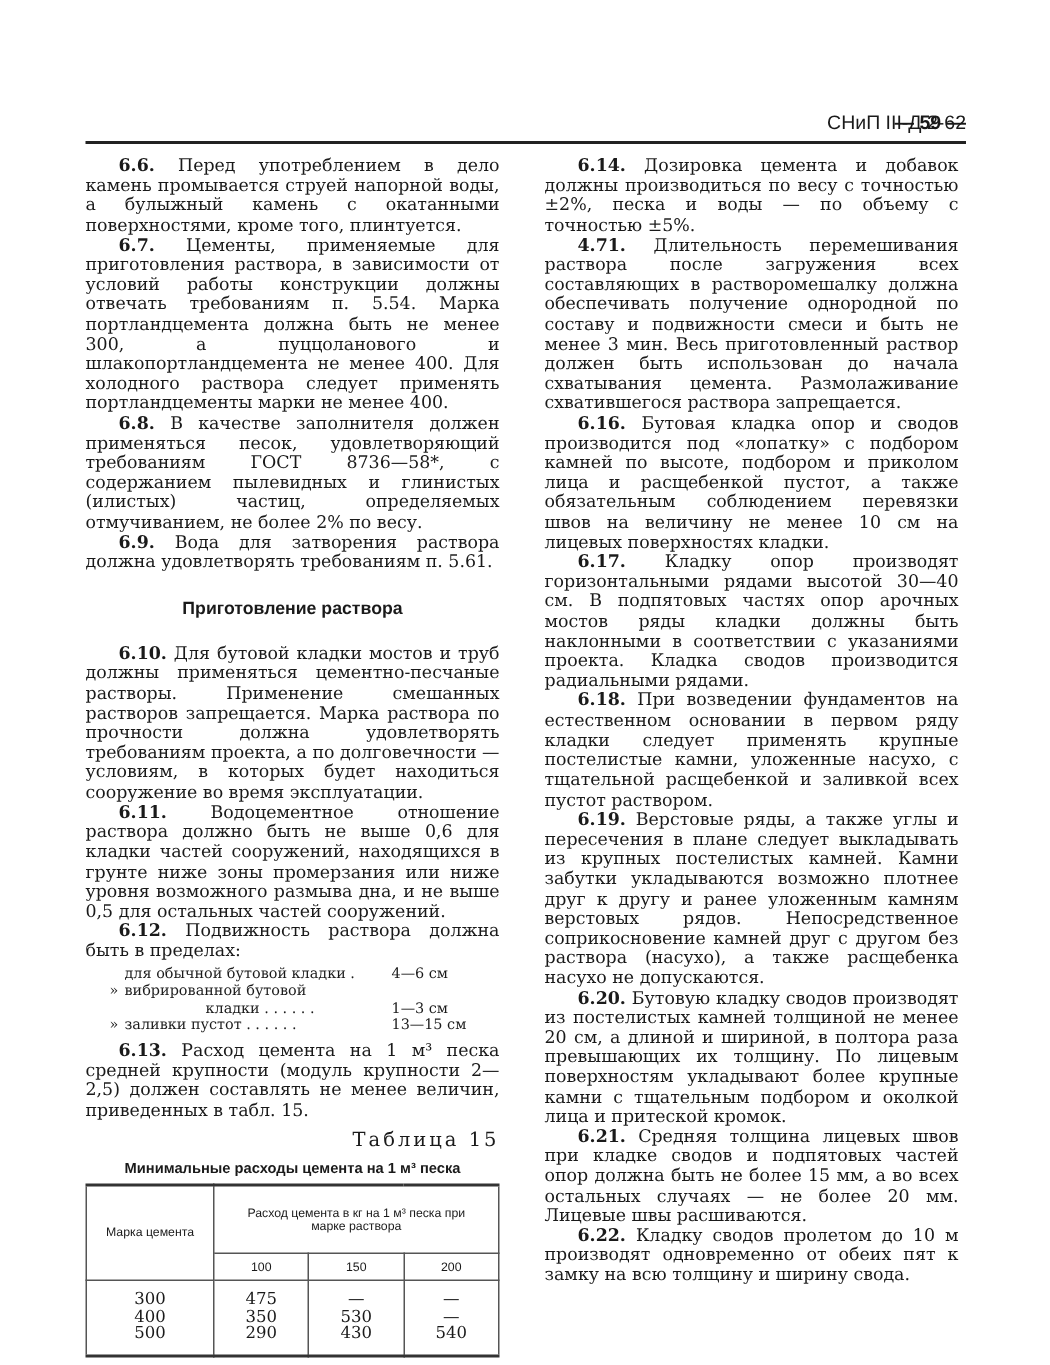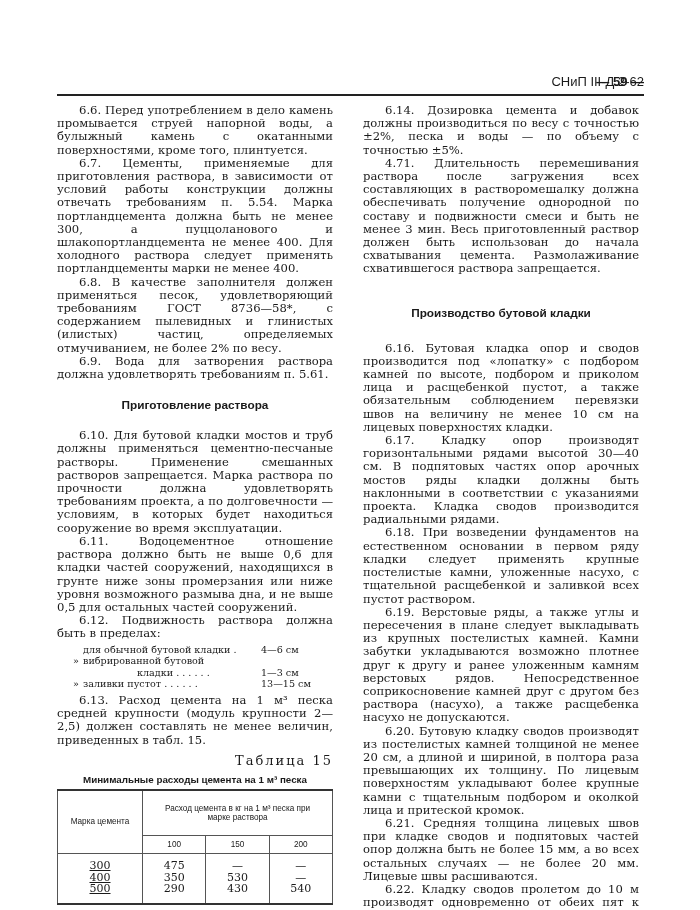--- a/index.html
+++ b/index.html
@@ -10,21 +10,21 @@
   .pagenum { position: absolute; left: 0; right: 0; text-align: right; top: 2px;
              font-family: "Liberation Sans", sans-serif; font-weight: bold; font-size: 13px; }
   .doccode { position: absolute; right: 0; top: 2px;
              font-family: "Liberation Sans", sans-serif; font-weight: normal; font-size: 13px; }
   .cols { position: absolute; top: 32px; left: 0; width: 587px; }
   .col { position: absolute; top: 0; width: 276px; }
   .col.left { left: 0; }
   .col.right { left: 306px; }
   p.par { margin: 0; font-size: 11.6px; line-height: 13.2px; text-align: justify;
           text-indent: 22px; hyphens: manual; }
-  p.par b { font-family: "DejaVu Serif", serif; font-weight: normal; }
+  p.par b { font-family: "DejaVu Serif", serif; font-weight: bold; }
   .heading { font-family: "Liberation Sans", sans-serif; font-weight: bold; font-size: 11.8px;
              text-align: center; margin: 17px 0 17px 0; }
   .list { margin: 3px 0 4px 0; }
   .list-row { display: flex; font-size: 9.6px; line-height: 11.6px; padding-left: 12px; }
   .list-row .bullet { width: 14px; text-align: center; }
   .list-row .lbl { flex: 1; }
   .list-row .val { width: 72px; text-align: left; }
   .list-row.indent .lbl { padding-left: 54px; }
   .tbl-caption { text-align: right; font-size: 13px; letter-spacing: 2px; margin-top: 6px; }
   .tbl-title { text-align: center; font-family: "Liberation Sans", sans-serif; font-weight: bold;
@@ -91,42 +91,41 @@
             <tr style="height:46px;">
           <th rowspan="2" style="width:84px;">Марка цемента</th>
           <th colspan="3" style="padding:0 14px;">Расход цемента в кг на 1 м³ песка при марке раствора</th>
         </tr>
         <tr style="height:18px;">
           <th>100</th>
           <th>150</th>
           <th>200</th>
         </tr>
         <tr class="body">
-          <td style="white-space:pre-line;text-decoration:underline;">300
+          <td style="white-space:pre-line;">300
 400
 500</td>
           <td style="white-space:pre-line;">475
 350
 290</td>
           <td style="white-space:pre-line;">—
 530
 430</td>
           <td style="white-space:pre-line;">—
 —
 540</td>
         </tr>
       </tbody>
         </table>
     </div>
 
     <div class="col right">
       <p class="par"><b>6.14.</b><span> Дозировка цемента и добавок должны производиться по весу с точностью ±2%, песка и воды — по объему с точностью ±5%.</span></p>
       <p class="par"><b>4.71.</b><span> Длительность перемешивания раствора после загружения всех составляющих в растворомешалку должна обеспечивать получение однородной по составу и подвижности смеси и быть не менее 3 мин. Весь приготовленный раствор должен быть использован до начала схватывания цемента. Размолаживание схватившегося раствора запрещается.</span></p>
 
-      <div class="heading" style="margin:30px 0 22px 0;">Производство бутовой кладки</div>
 
       <p class="par"><b>6.16.</b><span> Бутовая кладка опор и сводов производится под «лопатку» с подбором камней по высоте, подбором и приколом лица и расщебенкой пустот, а также обязательным соблюдением перевязки швов на величину не менее 10 см на лицевых поверхностях кладки.</span></p>
       <p class="par"><b>6.17.</b><span> Кладку опор производят горизонтальными рядами высотой 30—40 см. В подпятовых частях опор арочных мостов ряды кладки должны быть наклонными в соответствии с указаниями проекта. Кладка сводов производится радиальными рядами.</span></p>
       <p class="par"><b>6.18.</b><span> При возведении фундаментов на естественном основании в первом ряду кладки следует применять крупные постелистые камни, уложенные насухо, с тщательной расщебенкой и заливкой всех пустот раствором.</span></p>
       <p class="par"><b>6.19.</b><span> Верстовые ряды, а также углы и пересечения в плане следует выкладывать из крупных постелистых камней. Камни забутки укладываются возможно плотнее друг к другу и ранее уложенным камням верстовых рядов. Непосредственное соприкосновение камней друг с другом без раствора (насухо), а также расщебенка насухо не допускаются.</span></p>
       <p class="par"><b>6.20.</b><span> Бутовую кладку сводов производят из постелистых камней толщиной не менее 20 см, а длиной и шириной, в полтора раза превышающих их толщину. По лицевым поверхностям укладывают более крупные камни с тщательным подбором и околкой лица и притеской кромок.</span></p>
       <p class="par"><b>6.21.</b><span> Средняя толщина лицевых швов при кладке сводов и подпятовых частей опор должна быть не более 15 мм, а во всех остальных случаях — не более 20 мм. Лицевые швы расшиваются.</span></p>
       <p class="par"><b>6.22.</b><span> Кладку сводов пролетом до 10 м производят одновременно от обеих пят к замку на всю толщину и ширину свода.</span></p>
     </div>
   </div>

